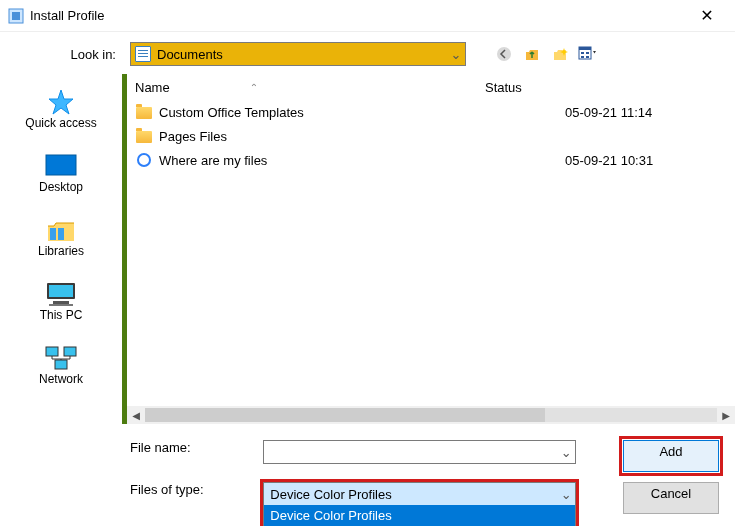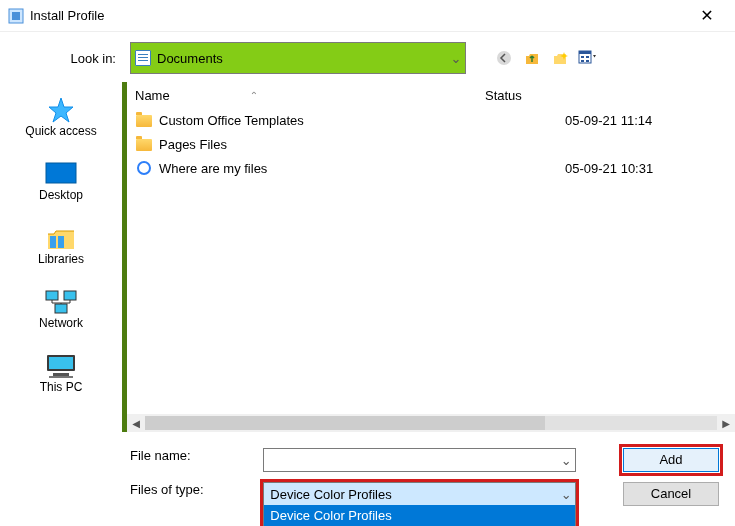--- a/index.html
+++ b/index.html
@@ -3,21 +3,21 @@
 <meta charset="utf-8">
 <style>
   * { box-sizing: border-box; margin: 0; padding: 0; }
   body { font-family: "Segoe UI", Tahoma, sans-serif; font-size: 13px; background: #fff; color: #000; width: 735px; height: 526px; overflow: hidden; }
   .titlebar { height: 32px; display: flex; align-items: center; padding: 0 8px; border-bottom: 1px solid #eee; }
   .titlebar .icon { width: 16px; height: 16px; margin-right: 6px; }
   .titlebar .title { flex: 1; font-size: 13px; }
   .titlebar .close { width: 40px; text-align: center; font-size: 16px; cursor: default; }
   .lookin-row { display: flex; align-items: center; gap: 8px; padding: 10px 14px 8px 14px; }
   .lookin-row .label { width: 108px; text-align: right; padding-right: 6px; font-size: 13px; }
-  .lookin-select { flex: 1; max-width: 336px; height: 32px; border: 1px solid #7a7a7a; display: flex; align-items: center; background: #84cc16; position: relative; }
+  .lookin-select { flex: 1; max-width: 336px; height: 24px; border: 1px solid #7a7a7a; display: flex; align-items: center; background: #eab308; position: relative; }
   .lookin-select .doc-icon { width: 16px; height: 16px; margin: 0 4px; border: 1px solid #3a7fbf; background: #fff; border-radius: 1px; position: relative; }
   .lookin-select .doc-icon::before { content: ""; position: absolute; left: 2px; right: 2px; top: 3px; height: 1px; background: #3a7fbf; box-shadow: 0 3px 0 #3a7fbf, 0 6px 0 #3a7fbf; }
   .lookin-select .text { flex: 1; padding-left: 2px; }
   .lookin-select .caret { width: 18px; text-align: center; color: #555; }
   .nav-icons { display: flex; align-items: center; gap: 8px; margin-left: 20px; }
   .nav-icons .ic { width: 20px; height: 20px; display: flex; align-items: center; justify-content: center; }
   .shell { display: flex; height: 350px; }
   .places { width: 122px; background: #fff; padding-top: 6px; }
   .place { display: flex; flex-direction: column; align-items: center; gap: 0; padding: 8px 4px 14px 4px; font-size: 12px; color: #000; }
   .place .picon { width: 36px; height: 28px; display: flex; align-items: center; justify-content: center; }
@@ -38,21 +38,21 @@
   .scrollbar .track { flex: 1; height: 14px; background: #e1e1e1; position: relative; }
   .scrollbar .thumb { position: absolute; left: 0; width: 70%; top: 0; bottom: 0; background: #cdcdcd; }
   .bottom { padding: 6px 14px 0 14px; }
   .brow { display: flex; align-items: flex-start; gap: 12px; margin-top: 10px; }
   .brow .blabel { width: 244px; padding-left: 116px; font-size: 13px; }
   .brow .binput-wrap { width: 330px; position: relative; }
   .brow .binput { width: 100%; height: 24px; border: 1px solid #7a7a7a; background: #fff; display: flex; align-items: center; position: relative; }
   .brow .binput .bval { flex: 1; padding: 0 6px; }
   .brow .binput .caret { width: 18px; text-align: center; color: #555; }
   .btns { width: 140px; display: flex; justify-content: flex-end; padding-right: 2px; }
-  .btn { width: 96px; height: 24px; border: 1px solid #adadad; background: #e1e1e1; text-align: center; line-height: 22px; font-size: 13px; }
+  .btn { width: 96px; height: 32px; border: 1px solid #adadad; background: #e1e1e1; text-align: center; line-height: 22px; font-size: 13px; }
   .btn.add { border: 1px solid #0078d7; background: #e5f1fb; }
   .hl-red { outline: 3px solid #d21c1c; outline-offset: 1px; }
   .dropdown { position: absolute; left: 0; top: 23px; right: 0; border: 1px solid #7a7a7a; border-top: none; background: #fff; z-index: 5; }
   .dropdown .opt { padding: 2px 6px; font-size: 13px; line-height: 18px; }
   .dropdown .opt.sel { background: #0078d7; color: #fff; }
   .type-wrap-hl { position: relative; }
   .type-wrap-hl::before { content: ""; position: absolute; left: -3px; right: -3px; top: -3px; bottom: -3px; border: 3px solid #d21c1c; pointer-events: none; z-index: 10; }
   
   .folder-ic { width: 16px; height: 12px; background: linear-gradient(#ffd86b,#f6b83b); border-radius: 1px; position: relative; top: 1px; }
   .folder-ic::before { content: ""; position: absolute; left: 0; top: -3px; width: 6px; height: 3px; background: #f6b83b; border-radius: 1px 1px 0 0; }
@@ -138,38 +138,38 @@
             <path d="M4 10h6l2-3h18" fill="none" stroke="#d99a00"></path>
             <rect x="6" y="12" width="6" height="12" fill="#39a0ed"></rect>
             <rect x="14" y="12" width="6" height="12" fill="#39a0ed"></rect>
           </svg>
         </div>
       <span>Libraries</span>
     </div>
     <div class="place">
       <div class="picon">
           <svg width="36" height="28">
+            <rect x="4" y="3" width="28" height="16" rx="1" fill="#3a3a3a"></rect>
+            <rect x="6" y="5" width="24" height="12" fill="#39c1ed"></rect>
+            <rect x="10" y="21" width="16" height="3" fill="#555"></rect>
+            <rect x="6" y="24" width="24" height="2" fill="#777"></rect>
+          </svg>
+        </div>
+      <span>This PC</span>
+    </div>
+    <div class="place">
+      <div class="picon">
+          <svg width="36" height="28">
             <rect x="3" y="3" width="12" height="9" fill="#39c1ed" stroke="#333"></rect>
             <rect x="21" y="3" width="12" height="9" fill="#39c1ed" stroke="#333"></rect>
             <rect x="12" y="16" width="12" height="9" fill="#39c1ed" stroke="#333"></rect>
             <path d="M9 12 v3 h18 v-3 M18 15 v1" stroke="#333" fill="none"></path>
           </svg>
         </div>
       <span>Network</span>
-    </div>
-    <div class="place">
-      <div class="picon">
-          <svg width="36" height="28">
-            <rect x="4" y="3" width="28" height="16" rx="1" fill="#3a3a3a"></rect>
-            <rect x="6" y="5" width="24" height="12" fill="#39c1ed"></rect>
-            <rect x="10" y="21" width="16" height="3" fill="#555"></rect>
-            <rect x="6" y="24" width="24" height="2" fill="#777"></rect>
-          </svg>
-        </div>
-      <span>This PC</span>
     </div>
   </div>
 
   <div class="filepane">
     <div class="cols">
       <div class="col-name">
           <span>Name</span>
           <span class="sort">⌃</span>
         </div>
       <div class="col-status">Status</div>

